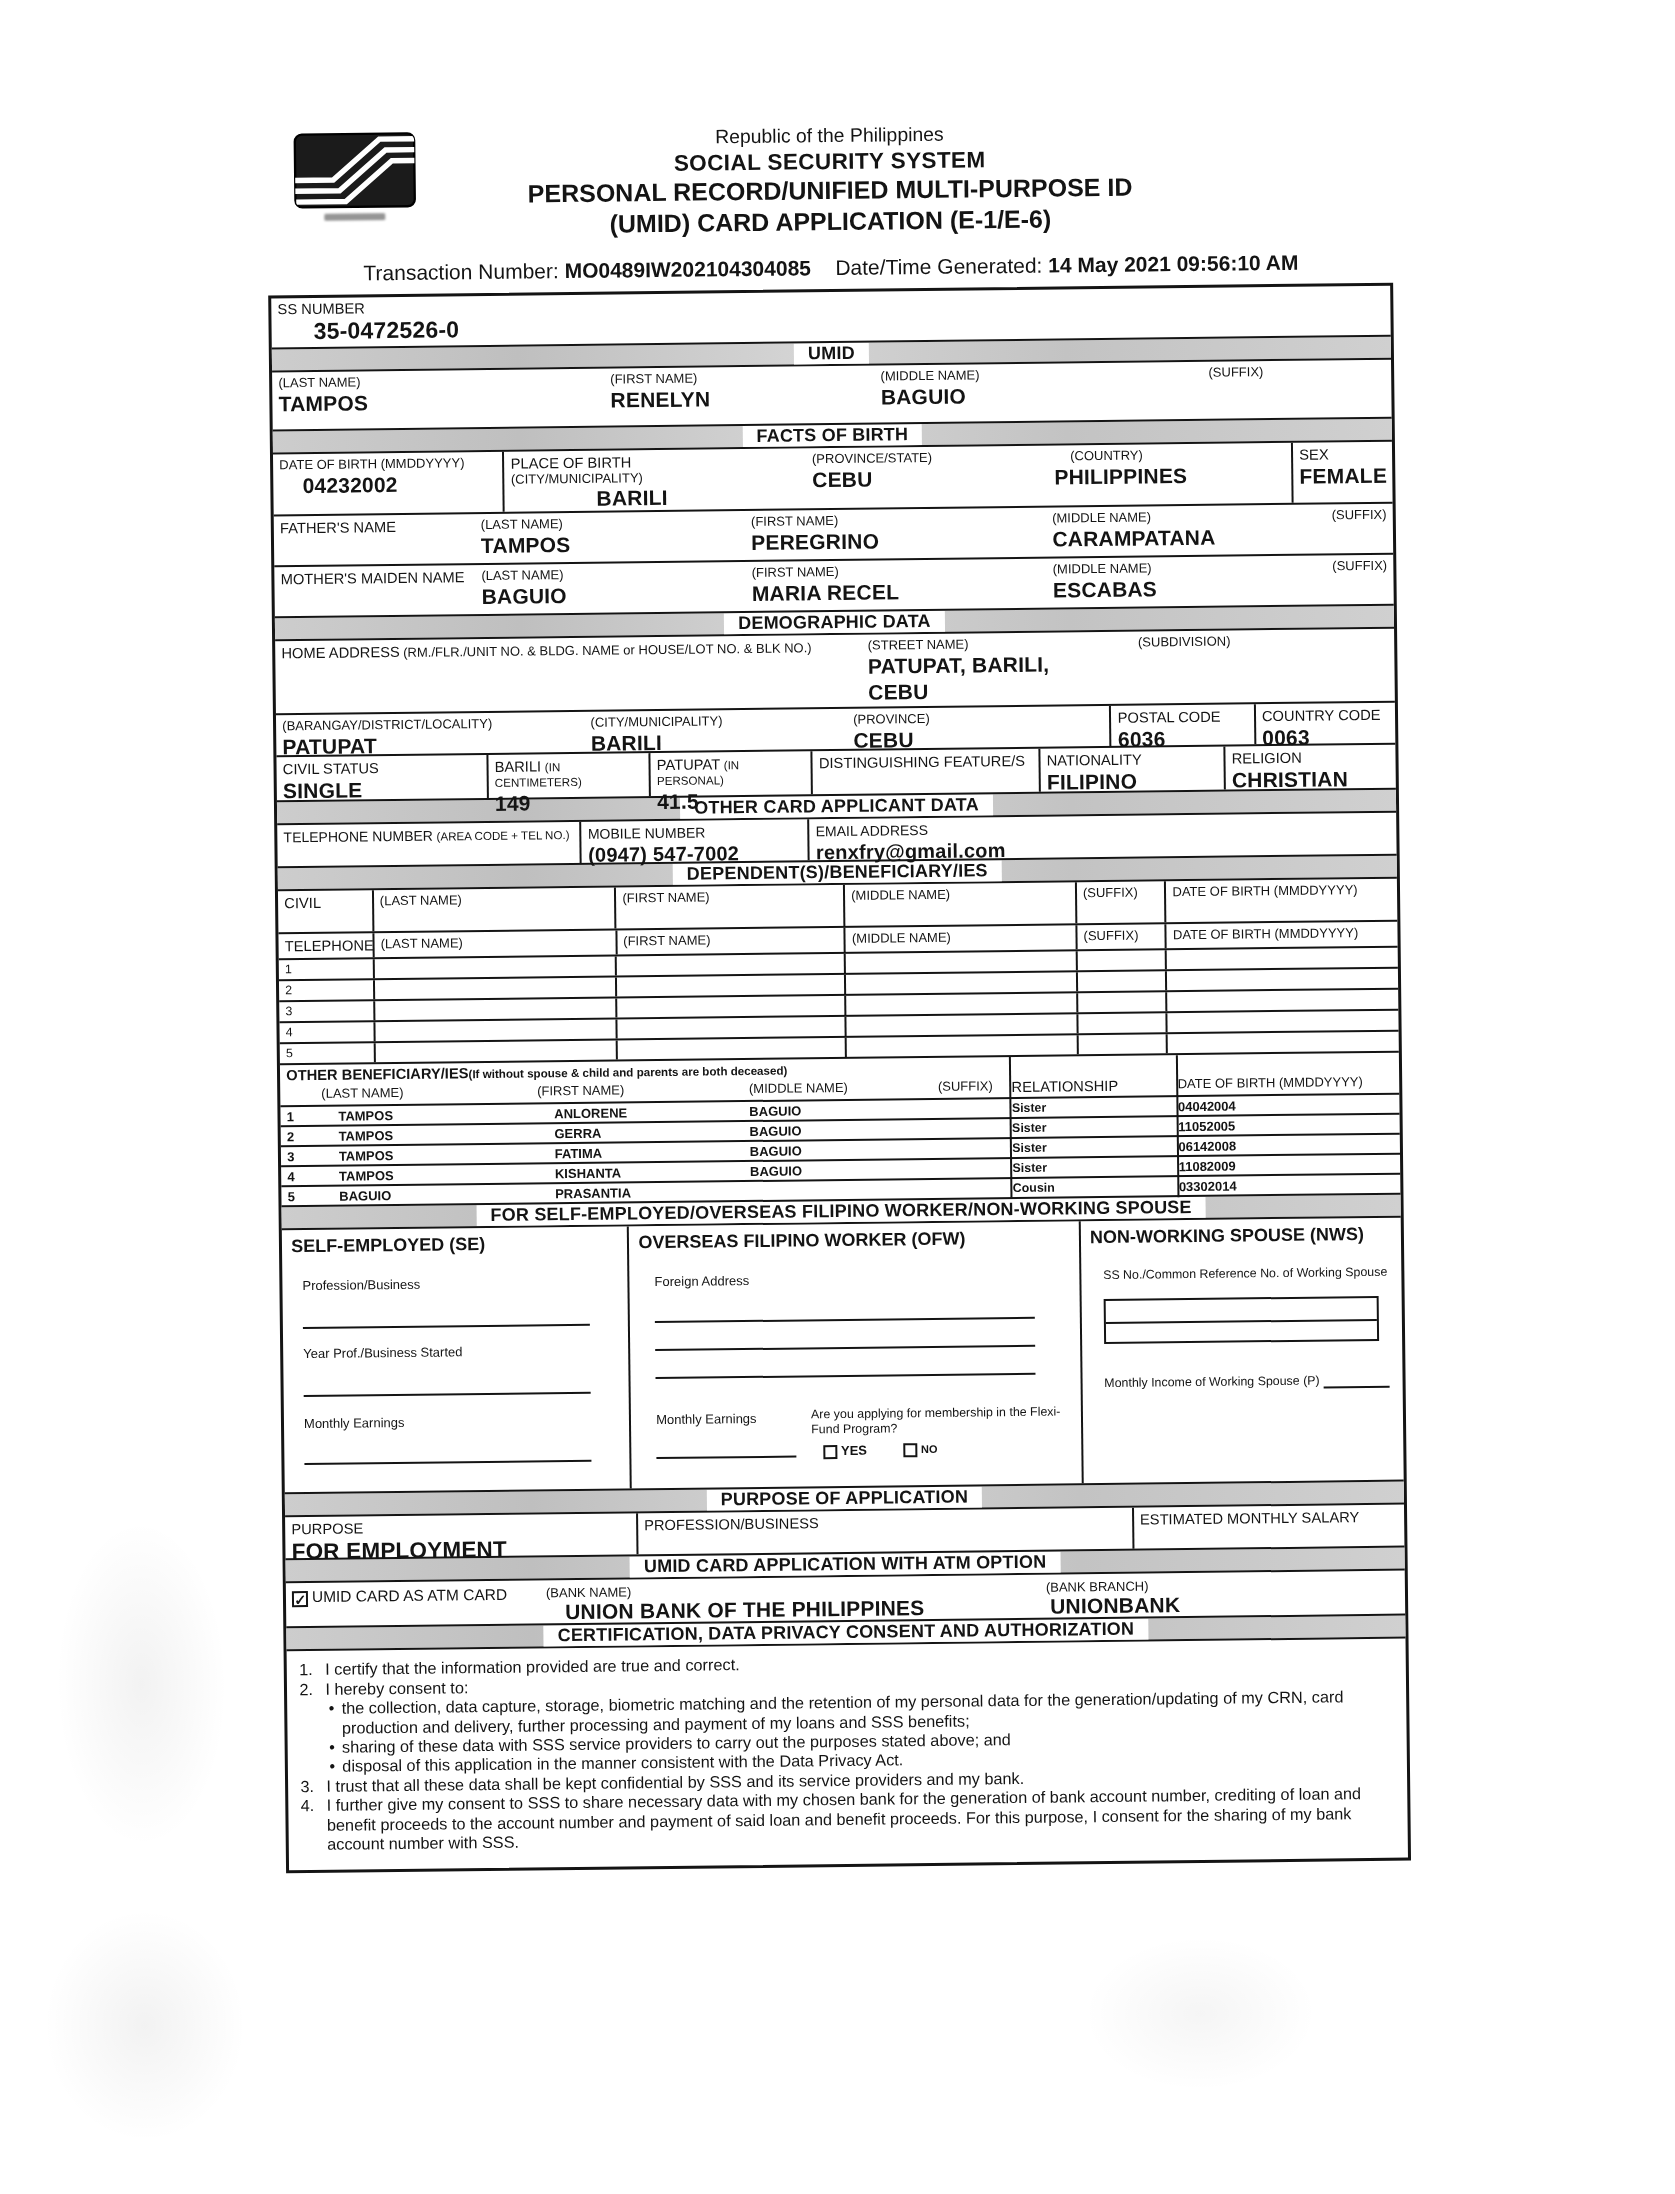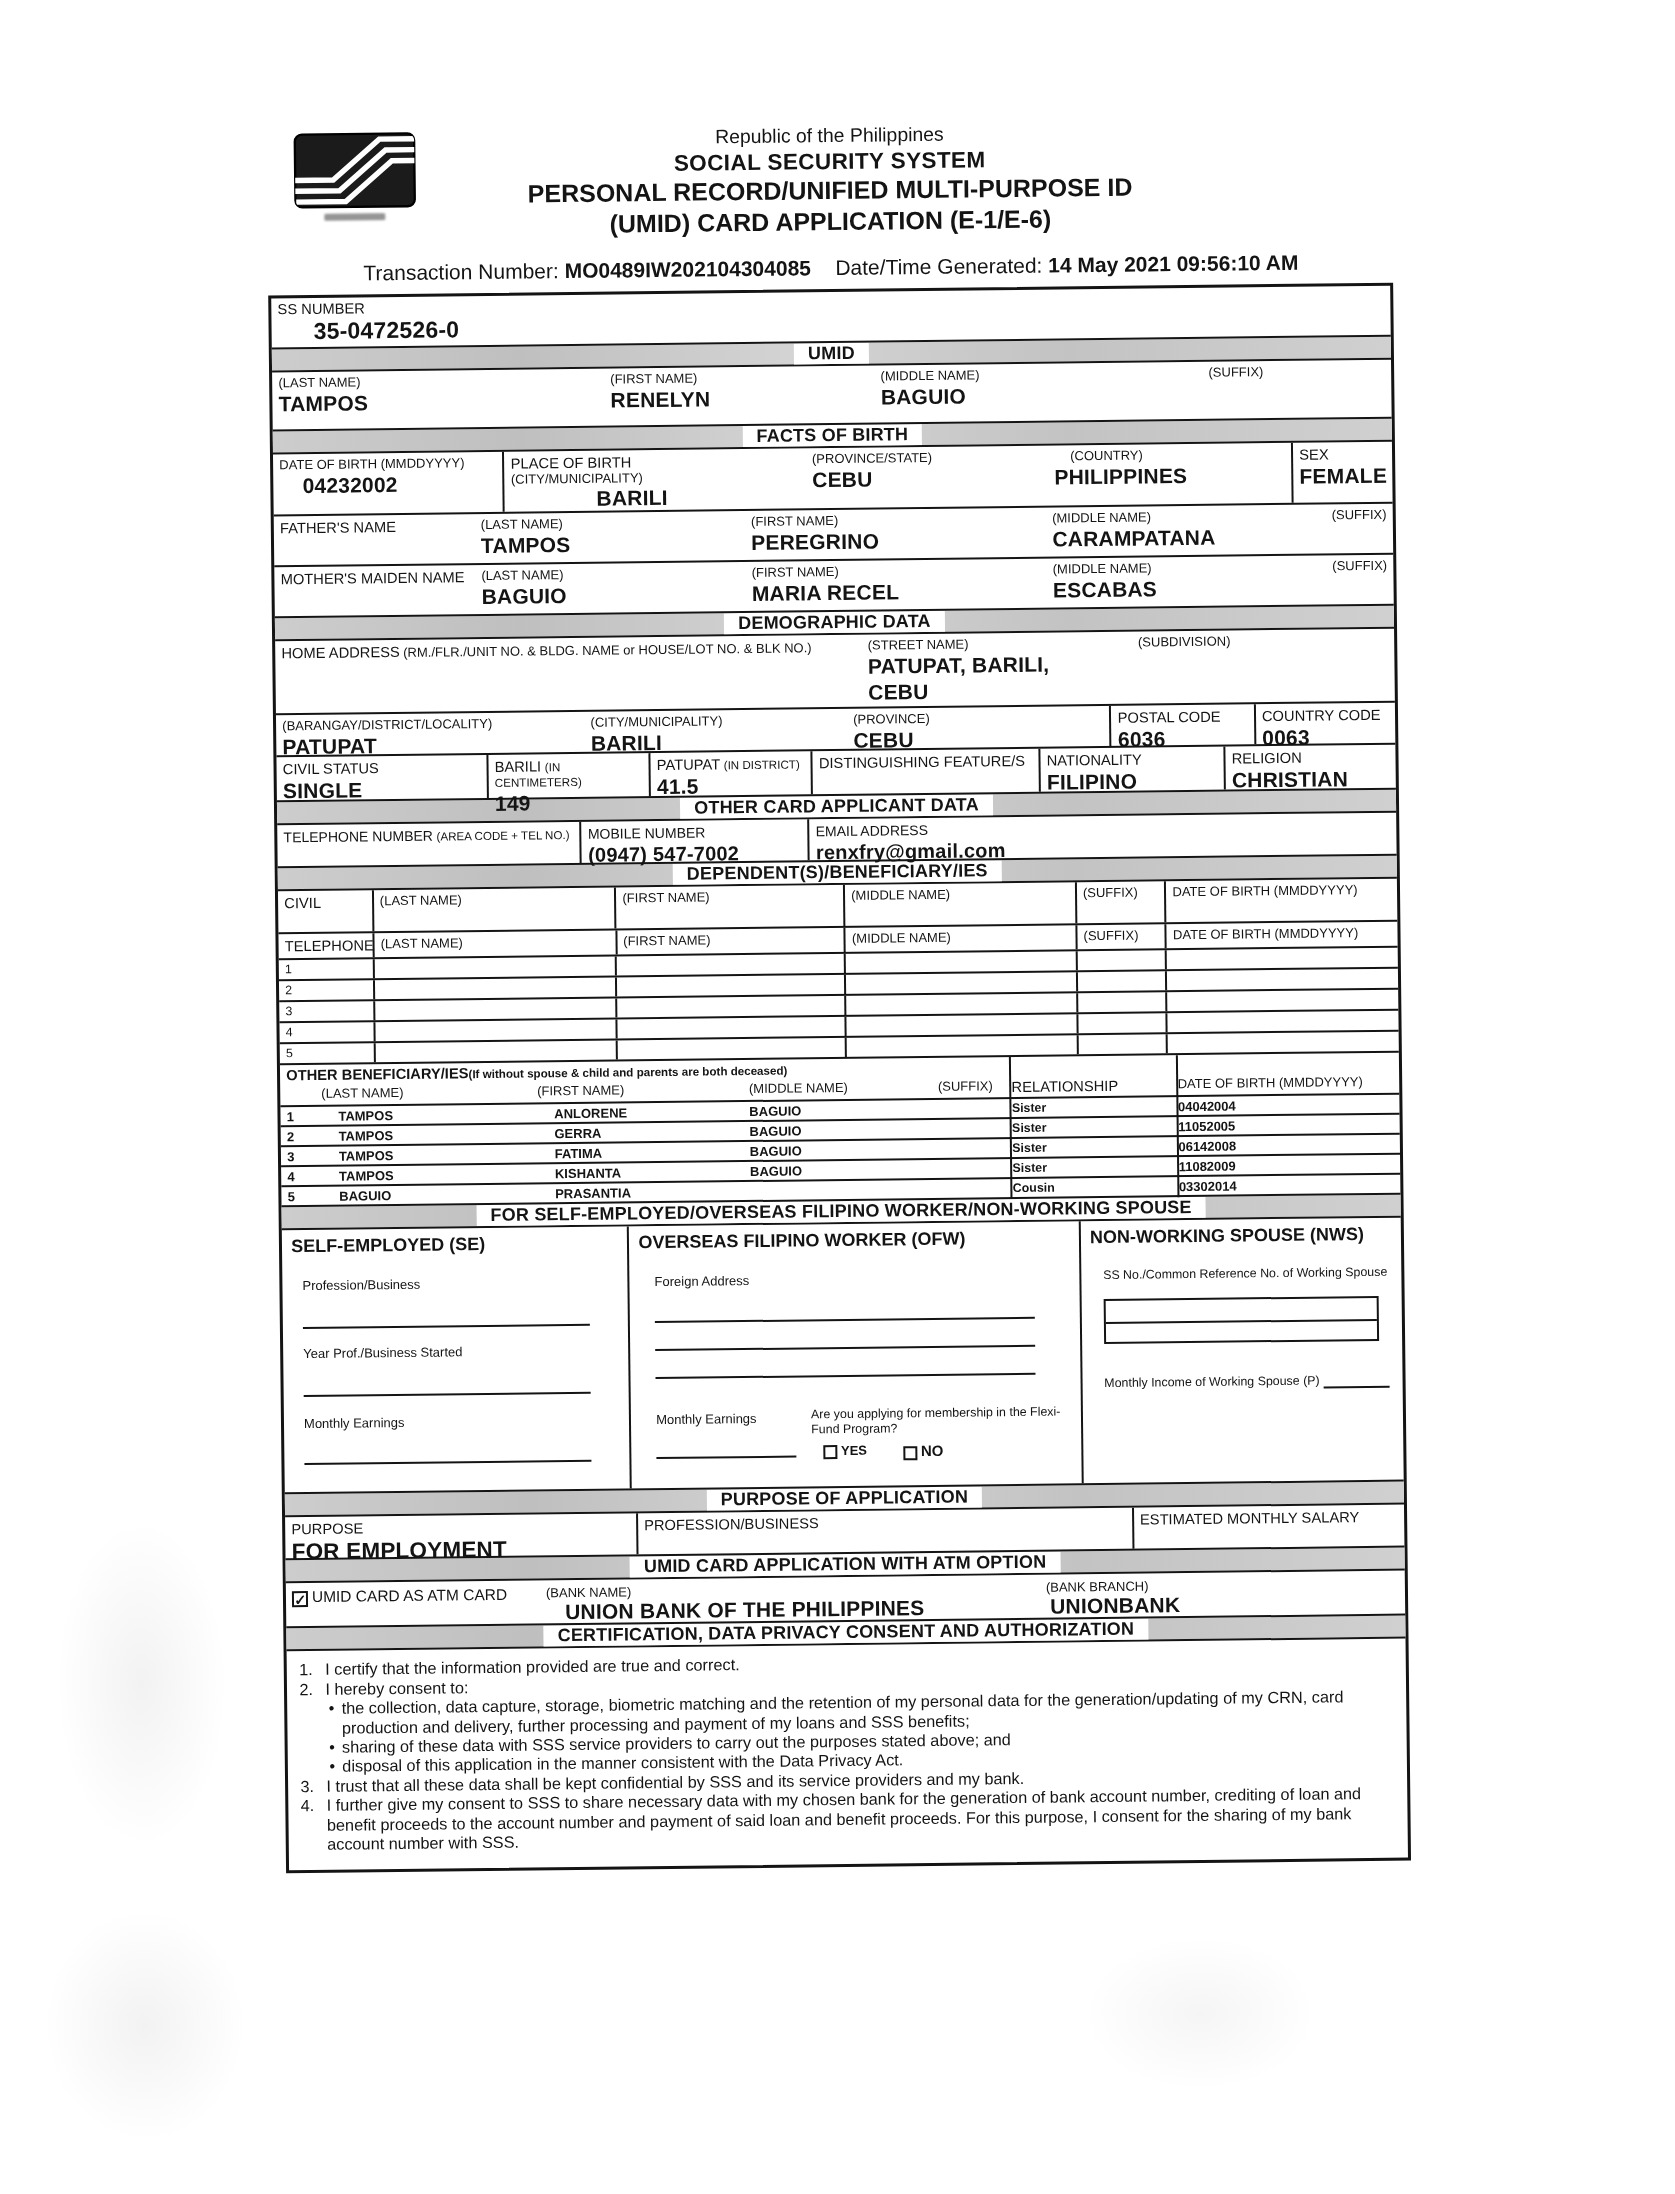--- a/index.html
+++ b/index.html
@@ -235,21 +235,21 @@
     <div class="row" style="height:45px;">
       <div class="cell stack br" style="width:213px;">
         <span class="lbl" style="font-size:14.7px;">CIVIL STATUS</span>
         <span class="val">SINGLE</span>
       </div>
       <div class="cell stack br" style="width:163px;">
         <span class="lbl"><span style="font-size:14.7px;">BARILI</span> <span class="sub">(IN CENTIMETERS)</span></span>
         <span class="val">149</span>
       </div>
       <div class="cell stack br" style="width:163px;">
-        <span class="lbl"><span style="font-size:14.7px;">PATUPAT</span> <span class="sub">(IN DISTRICT)</span></span>
+        <span class="lbl"><span style="font-size:14.7px;">PATUPAT</span> <span class="sub">(IN PERSONAL)</span></span>
         <span class="val">41.5</span>
       </div>
       <div class="cell stack br" style="width:229px;">
         <span class="lbl" style="font-size:14.7px;">DISTINGUISHING FEATURE/S</span>
       </div>
       <div class="cell stack br" style="width:186px;">
         <span class="lbl" style="font-size:14.7px;">NATIONALITY</span>
         <span class="val">FILIPINO</span>
       </div>
       <div class="cell stack" style="width:171px;">
@@ -418,21 +418,21 @@
         <div class="uline" style="top:151px;left:25px;width:380px;"></div>
         <span class="wlbl" style="top:186px;left:25px;">Monthly Earnings</span>
         <div class="uline" style="top:231px;left:25px;width:140px;"></div>
         <span class="wlbl" style="top:183px;left:180px;width:256px;font-size:12.4px;line-height:1.2;">Are you applying for membership in the Flexi-Fund Program?</span>
         <span style="position:absolute;top:219px;left:192px;">
           <span class="cb small"></span>
           <span style="font-size:13px;font-weight:bold;">YES</span>
         </span>
         <span style="position:absolute;top:219px;left:272px;">
           <span class="cb small"></span>
-          <span style="font-size:15px;font-weight:bold;">NO</span>
+          <span style="font-size:11px;font-weight:bold;">NO</span>
         </span>
       </div>
       <div class="wcol" style="width:322px;">
         <span class="wtitle">NON-WORKING SPOUSE (NWS)</span>
         <span class="wlbl" style="top:47px;left:22px;font-size:12.4px;">SS No./Common Reference No. of Working Spouse</span>
         <div class="box" style="top:78px;left:22px;width:275px;height:45px;">
             <div class="boxmid"></div>
           </div>
         <span class="wlbl" style="top:155px;left:22px;font-size:12.4px;">Monthly Income of Working Spouse (P)</span>
         <div class="uline" style="top:168px;left:241px;width:66px;"></div>

